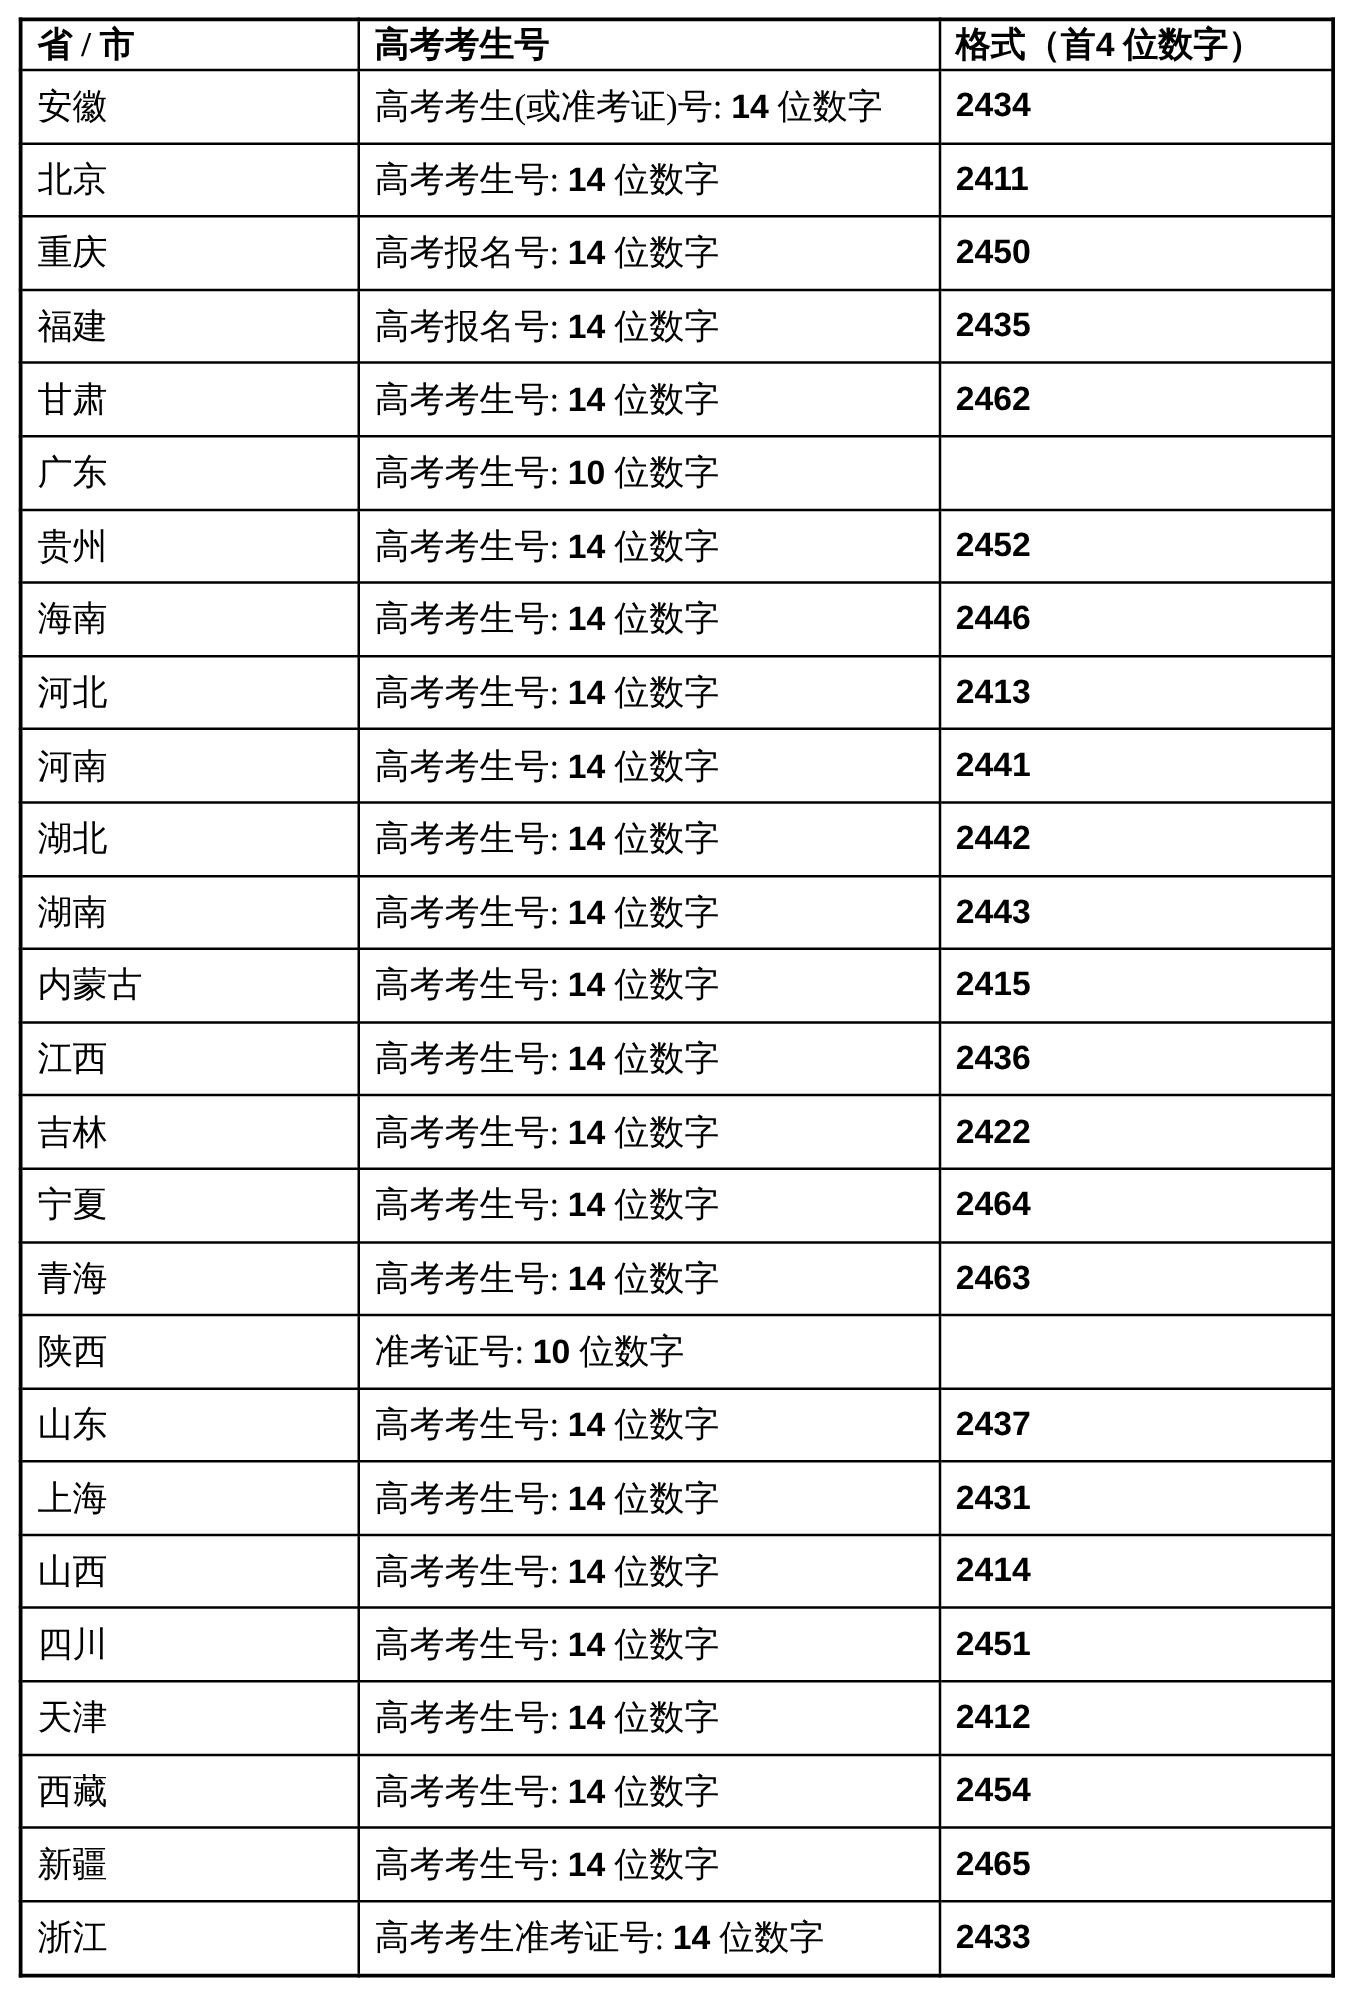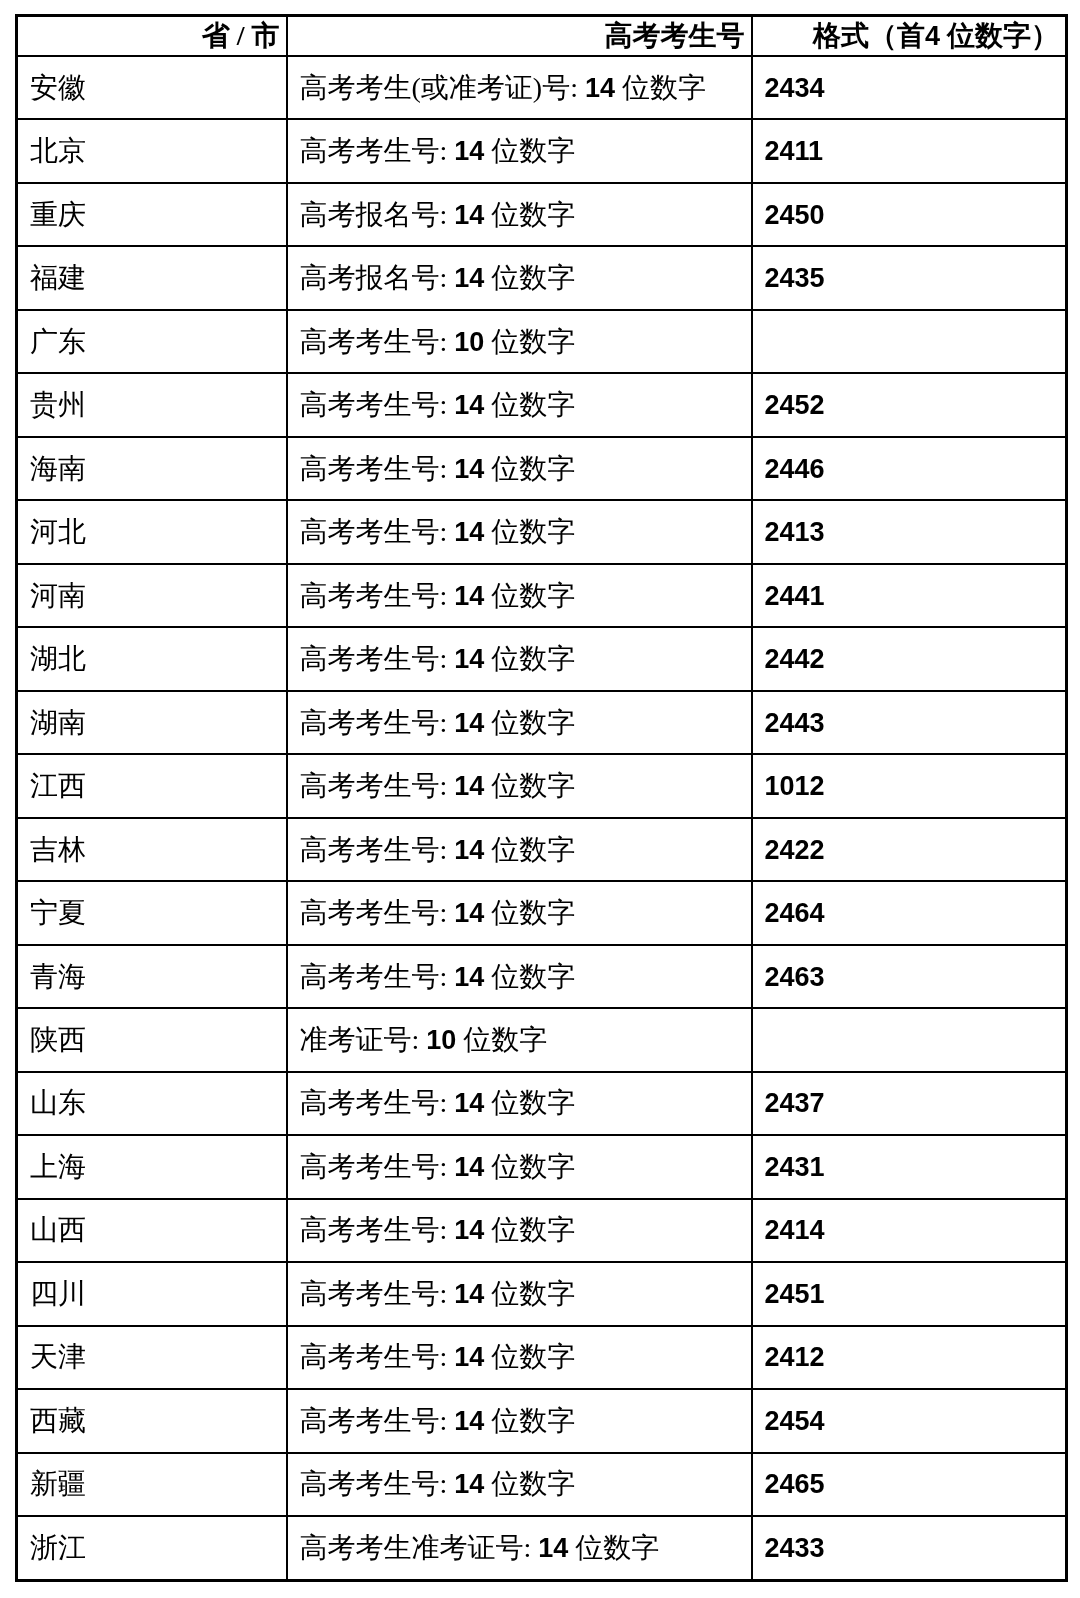--- a/index.html
+++ b/index.html
@@ -32,21 +32,20 @@
     vertical-align: middle;
     text-align: left;
     font-family: "Liberation Serif", "DejaVu Serif", serif;
     font-size: 28px;
     color: #000000;
     white-space: nowrap;
     overflow: hidden;
   }
   th {
     font-weight: bold;
-    text-align: right;
   }
   td {
     font-weight: normal;
   }
   .num {
     font-family: "Liberation Sans", "DejaVu Sans", sans-serif;
     font-weight: bold;
     font-size: 27px;
   }
 </style>
@@ -85,20 +84,25 @@
     <td>高考报名号: <span class="num">14</span> 位数字</td>
     <td><span class="num">2450</span></td>
   </tr>
 
   <tr>
     <td>福建</td>
     <td>高考报名号: <span class="num">14</span> 位数字</td>
     <td><span class="num">2435</span></td>
   </tr>
 
+  <tr>
+    <td>甘肃</td>
+    <td>高考考生号: <span class="num">14</span> 位数字</td>
+    <td><span class="num">2462</span></td>
+  </tr>
 
   <tr>
     <td>广东</td>
     <td>高考考生号: <span class="num">10</span> 位数字</td>
     <td></td>
   </tr>
 
 
   <tr>
     <td>贵州</td>
@@ -130,26 +134,31 @@
     <td>高考考生号: <span class="num">14</span> 位数字</td>
     <td><span class="num">2442</span></td>
   </tr>
 
   <tr>
     <td>湖南</td>
     <td>高考考生号: <span class="num">14</span> 位数字</td>
     <td><span class="num">2443</span></td>
   </tr>
 
+  <tr>
+    <td>内蒙古</td>
+    <td>高考考生号: <span class="num">14</span> 位数字</td>
+    <td><span class="num">2415</span></td>
+  </tr>
 
 
   <tr>
     <td>江西</td>
     <td>高考考生号: <span class="num">14</span> 位数字</td>
-    <td><span class="num">1012</span></td>
+    <td><span class="num">2436</span></td>
   </tr>
 
   <tr>
     <td>吉林</td>
     <td>高考考生号: <span class="num">14</span> 位数字</td>
     <td><span class="num">2422</span></td>
   </tr>
 
 
   <tr>

